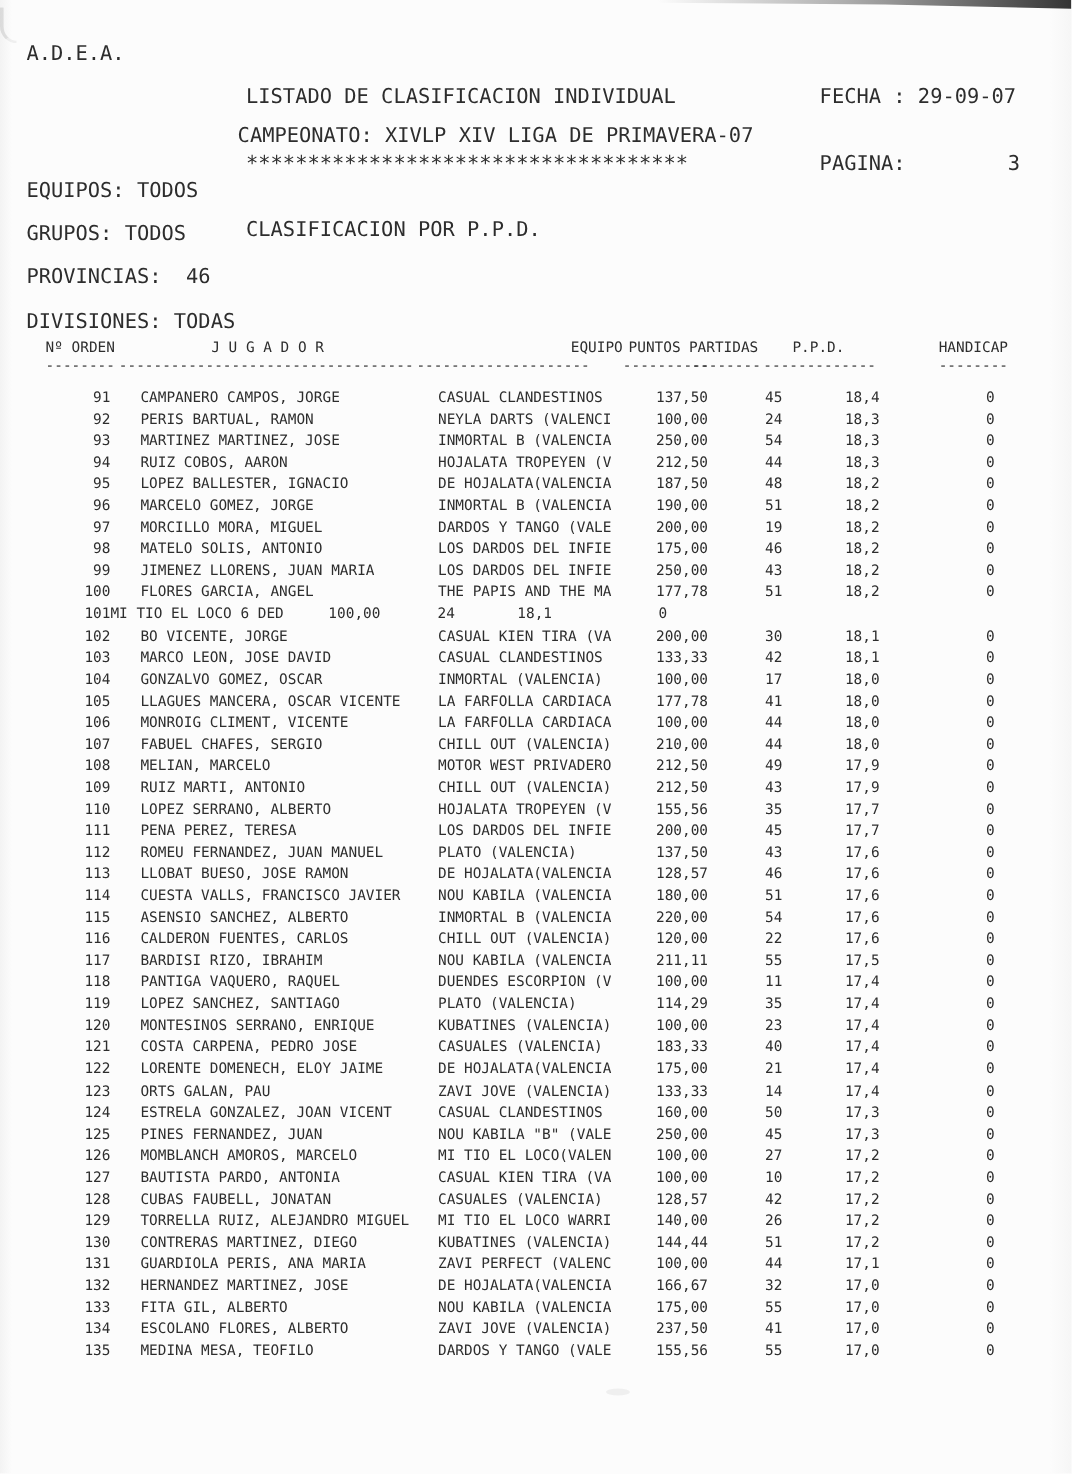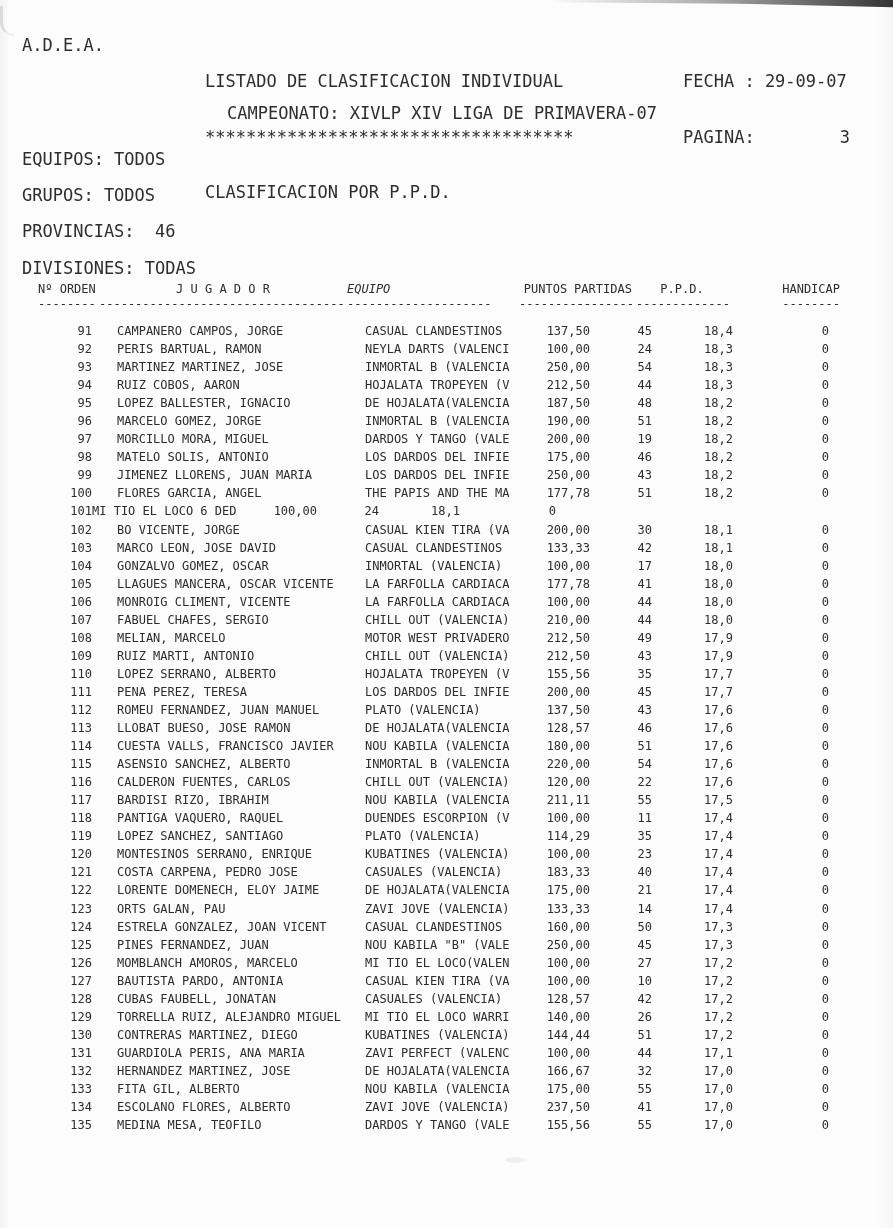--- a/index.html
+++ b/index.html
@@ -26,21 +26,21 @@
   .artifact-smudge{
     position:absolute;left:505px;top:1157px;width:20px;height:6px;
     background:rgba(0,0,0,0.05);border-radius:50%;
   }
   .line{position:absolute;white-space:pre;}
   .hdr{font-size:17px;}
   .org{left:22px;top:35px;}
   .title-block{position:absolute;left:205px;top:35px;width:375px;text-align:left;line-height:18.5px;white-space:pre;}
   .meta-block{position:absolute;left:683px;top:35px;width:167px;line-height:18.5px;white-space:pre;}
   .pagina-line{display:flex;justify-content:space-between;}
-  .campeonato{left:227px;top:103px;}
+  .campeonato{left:198px;top:103px;}
   .f1{left:22px;top:149px;}
   .f2{left:22px;top:185px;}
   .f3{left:22px;top:221px;}
   .f4{left:22px;top:258px;}
   
   .table-block{position:absolute;left:0;top:281px;width:893px;font-size:12px;}
   .t-line{display:flex;padding-left:38px;white-space:pre;}
   .t-head{height:17px;line-height:17px;}
   .t-dash{height:16px;line-height:13px;}
   #trows{margin-top:8px;}
@@ -48,21 +48,21 @@
   .cell{display:block;flex:none;overflow:visible;}
   .c-orden{width:54px;text-align:right;}
   .c-jugador{width:248px;margin-left:25px;text-align:left;}
   .c-equipo{width:172px;text-align:left;}
   .c-puntos{width:53px;text-align:right;}
   .c-partidas{width:62px;text-align:right;}
   .c-ppd{width:81px;text-align:right;}
   .c-handicap{width:96px;text-align:right;}
   .t-head .c-orden,.t-dash .c-orden{width:36px;text-align:center;}
   .t-head .c-jugador{text-align:center;}
-  .t-head .c-equipo{text-align:left;font-style:italic;}
+  .t-head .c-equipo{text-align:right;}
   .t-head .c-puntos{text-align:center;}
   .t-head .c-partidas{text-align:center;}
   .t-head .c-ppd,.t-dash .c-ppd{width:96px;}
   .t-head .c-ppd{text-align:center;}
   .t-head .c-handicap,.t-dash .c-handicap{width:110px;text-align:right;}
   .t-dash .c-jugador,.t-dash .c-equipo{text-align:left;}
   .t-dash .c-puntos,.t-dash .c-partidas,.t-dash .c-ppd{text-align:right;}
 </style>
 </head>
 <body>

